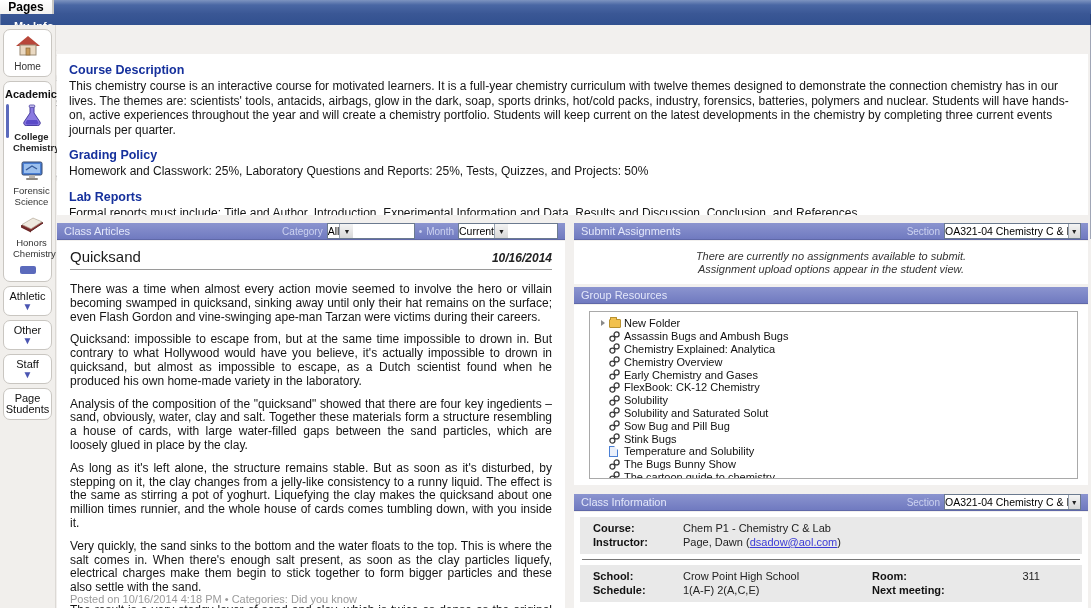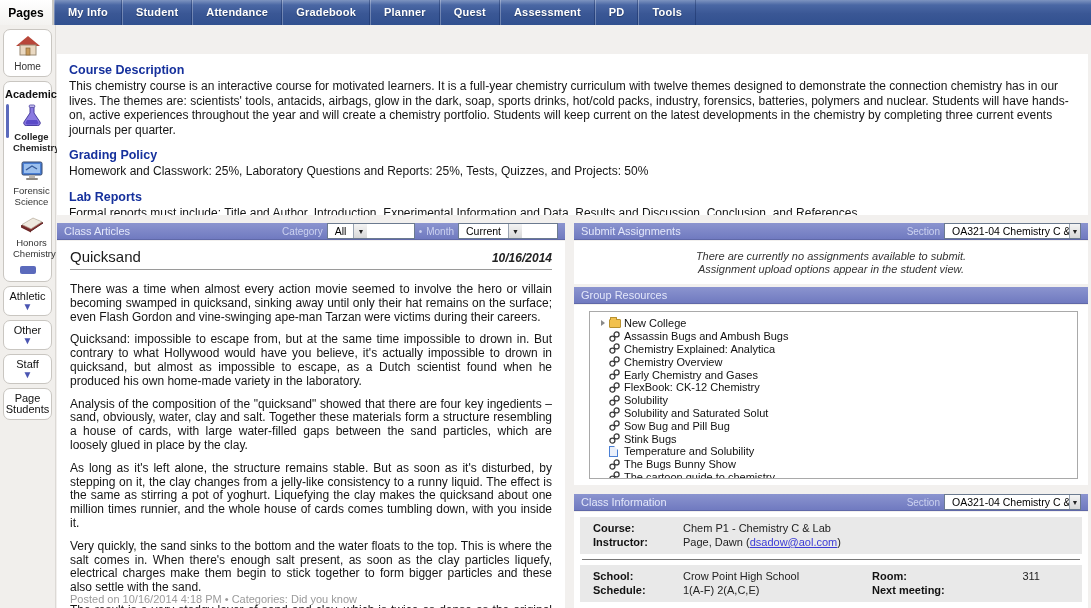--- a/index.html
+++ b/index.html
@@ -4,21 +4,21 @@
 <style>
   * { box-sizing: border-box; }
   html,body { margin:0; padding:0; }
   body { background:#e9e7e4; font-family:"Liberation Sans", sans-serif; }
   #screen { position:relative; width:1091px; height:608px; overflow:hidden;
             background:#f2f0ee; }
 
   
   .topnav { position:absolute; left:0; top:0; width:1091px; height:25px;
             background:linear-gradient(to bottom,#7e94c0 0%,#4a67a4 20%,#3a5795 55%,#31508f 100%);
-            display:flex; align-items:stretch; }
+            display:flex; align-items:stretch;flex-direction:column; }
   .pages-tab { width:54px; background:linear-gradient(#ffffff,#f3f2f0);
                font-size:12px; font-weight:bold; color:#000;
                display:flex; align-items:center; justify-content:center;
                border-right:2px solid #c9c7c3; }
   .navtab { padding:0 13px; line-height:25px; color:#fff; font-weight:bold;
             font-size:11px; letter-spacing:.2px; cursor:default;
             border-left:1px solid rgba(255,255,255,.28);
             border-right:1px solid rgba(10,30,80,.35);
             text-shadow:0 1px 1px rgba(0,0,0,.35); }
 
@@ -47,21 +47,21 @@
             color:#e3e7fa; font-size:11px; line-height:17px; padding:0 7px;
             display:flex; align-items:center; }
   .hdrbar .bar-title { flex:0 0 auto; }
   .hdrbar .bar-right { margin-left:auto; display:flex; align-items:center; gap:4px; }
   .bar-label { font-size:10px; color:#ccd2f0; }
   .sep-dot { font-size:10px; color:#ccd2f0; }
 
   .fake-select { display:flex; align-items:stretch; background:#fff;
                  border:1px solid #6b7a8f; height:16px; }
   .fake-select .txt { font-size:10.5px; color:#000; line-height:14px;
-                      padding:0 7px; white-space:nowrap; overflow:hidden; }
+                      padding:0 0; white-space:nowrap; overflow:hidden; }
   .fake-select .arrow { width:14px; background:linear-gradient(#f4f4f4,#d8d8d8);
                         border-left:1px solid #9aa4b2; display:flex;
                         align-items:center; justify-content:center;
                         font-size:7px; color:#222; }
 
   #main-header { top:36px; }
   .overview { position:absolute; left:57px; top:54px; right:3px; height:161px;
               background:#fff; padding:9px 12px; overflow:hidden; }
   .overview h3 { margin:0 0 2px; font-size:12.5px; color:#15309c; }
   .overview p { margin:0 0 11px; font-size:12px; line-height:14.5px; color:#151515; }
@@ -276,21 +276,21 @@
   <div class="resources-body">
     <div class="res-box">
 
       <div class="res-row">
         <span class="res-caret-cell">
             <span class="caret-right"></span>
           </span>
         <span class="res-icon-cell">
             <span class="folder-glyph"></span>
           </span>
-        <span class="res-label">New College</span>
+        <span class="res-label">New Folder</span>
       </div>
 
       <div class="res-row">
         <span class="res-caret-cell"></span>
         <span class="res-icon-cell">
           <svg width="11" height="11" viewBox="0 0 11 11">
               <circle cx="3.4" cy="7.6" r="2.5" fill="none" stroke="#3a3a3a" stroke-width="1.3"></circle>
               <circle cx="7.6" cy="3.4" r="2.5" fill="none" stroke="#3a3a3a" stroke-width="1.3"></circle>
             </svg>
         </span>

